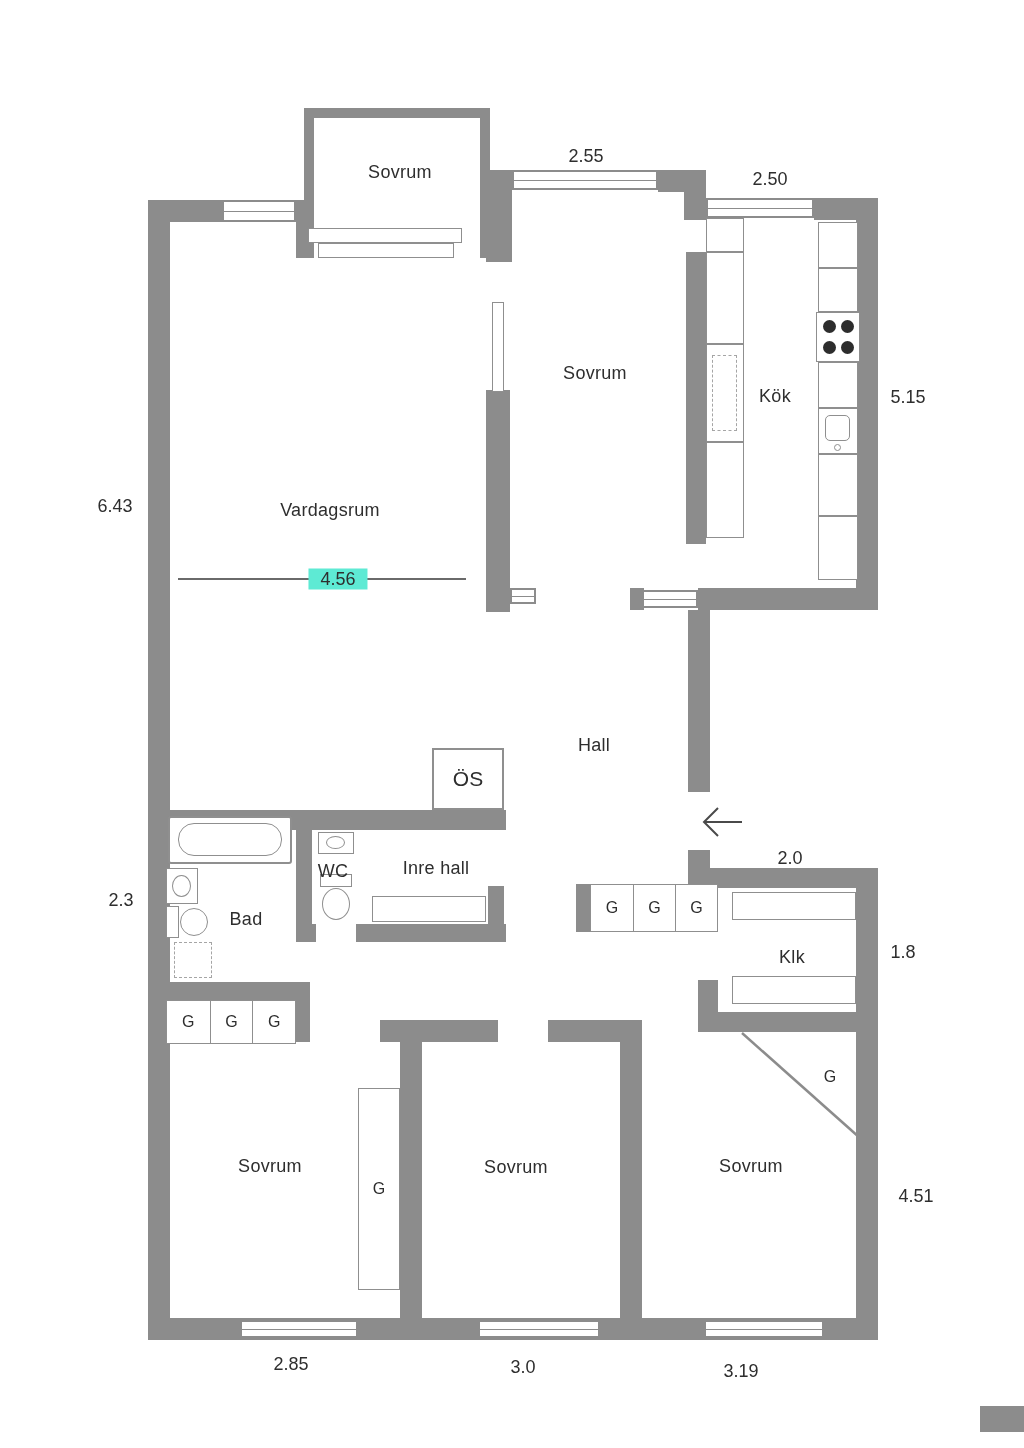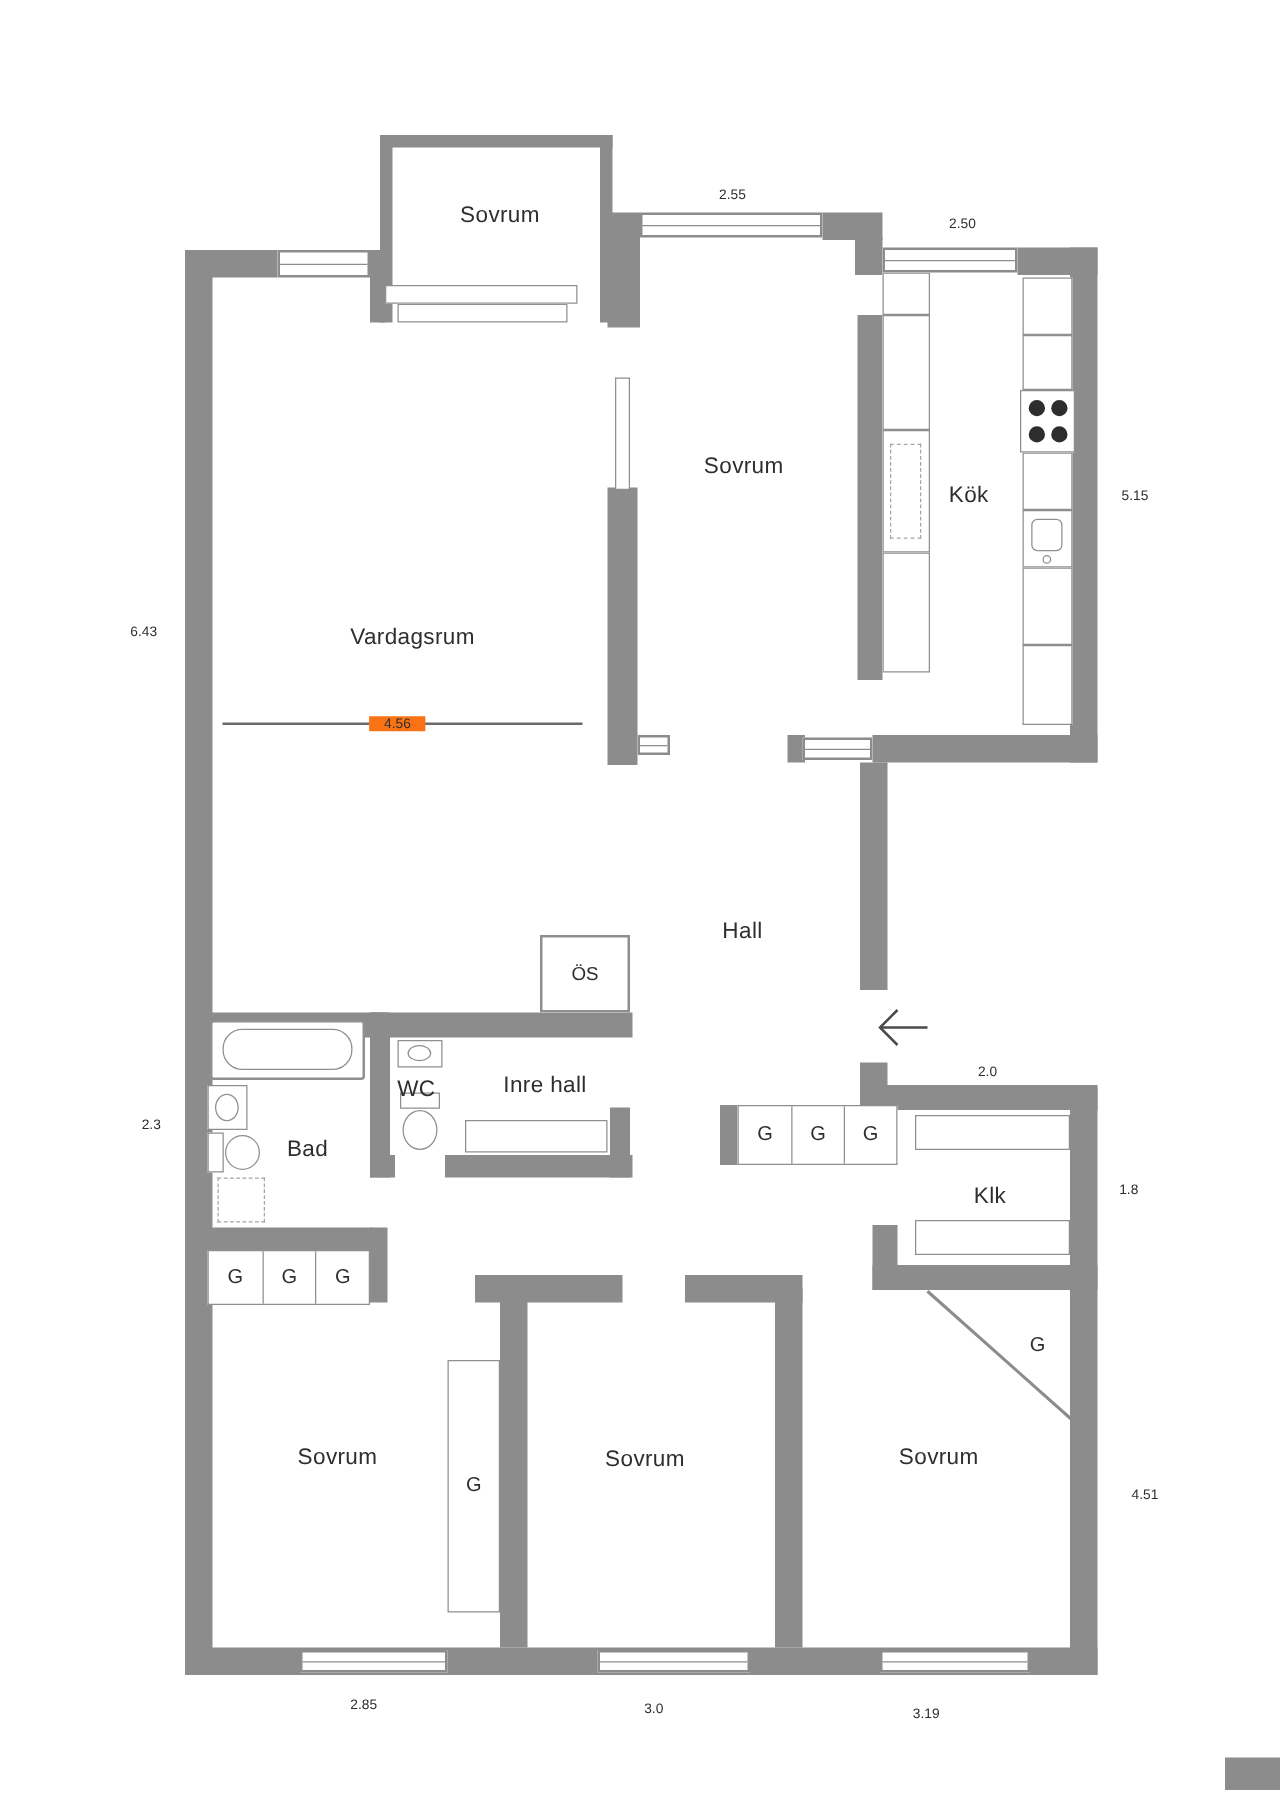--- a/index.html
+++ b/index.html
@@ -7,21 +7,21 @@
   .plan{position:relative;width:1024px;height:1448px;margin:0 auto;background:#fff;
         font-family:"Liberation Sans",sans-serif;color:var(--text,#2e2e2e);overflow:hidden}
   .w{position:absolute;background:var(--wall,#8c8c8c)}
   .abs{position:absolute}
   .win{position:absolute;background:#fff;border:2px solid var(--wall,#8c8c8c)}
   .win::after{content:"";position:absolute;left:0;right:0;top:50%;border-top:1.5px solid var(--wall,#8c8c8c)}
   .box{position:absolute;background:#fff;border:1.5px solid #8f8f8f}
   .box2{position:absolute;background:#fff;border:2px solid #8f8f8f}
   .dashed{position:absolute;border:1.5px dashed #a5a5a5;background:transparent}
   .lbl{position:absolute;transform:translate(-50%,-50%);font-size:18px;letter-spacing:.3px;white-space:nowrap}
-  .dim{position:absolute;transform:translate(-50%,-50%);font-size:11px;white-space:nowrap}
+  .dim{position:absolute;transform:translate(-50%,-50%);font-size:18px;white-space:nowrap}
   .g{font-size:16px}
   .cells{position:absolute;display:grid;background:#fff;border:1.5px solid #8f8f8f}
   .cells>div{border-left:1.5px solid #8f8f8f;display:flex;align-items:center;justify-content:center;font-size:16px}
   .cells>div:first-child{border-left:none}
   .ell{position:absolute;border:1.5px solid #8f8f8f;border-radius:50%;background:#fff}
   .line{position:absolute;background:#6a6a6a}
   .burner{position:absolute;width:13px;height:13px;border-radius:50%;background:#2d2d2d}
   .center{display:flex;align-items:center;justify-content:center}
 </style>
 </head>
@@ -101,21 +101,21 @@
   <div class="box" style="left:706px;top:344px;width:38px;height:98px">
     <span class="dashed" style="left:5px;top:10px;width:25px;height:76px"></span>
   </div>
   <div class="box" style="left:706px;top:442px;width:38px;height:96px"></div>
 
   <svg class="abs" style="left:694px;top:796px" width="56" height="52">
     <line x1="48" y1="26" x2="10" y2="26" stroke="#4a4a4a" stroke-width="2"></line>
     <polyline points="24,12 10,26 24,40" fill="none" stroke="#4a4a4a" stroke-width="2"></polyline>
   </svg>
 
-  <div class="box2 center" style="left:432px;top:748px;width:72px;height:62px;font-size:15px">
+  <div class="box2 center" style="left:432px;top:748px;width:72px;height:62px;font-size:21px">
     <span>ÖS</span>
   </div>
 
   <div class="box2" style="left:168px;top:816px;width:124px;height:48px;border-radius:3px">
     <span class="abs" style="left:8px;top:5px;width:104px;height:33px;border:1.5px solid #8f8f8f;border-radius:16px"></span>
   </div>
   <div class="box" style="left:166px;top:868px;width:32px;height:36px">
     <span class="ell" style="left:5px;top:6px;width:19px;height:22px"></span>
   </div>
   <div class="box" style="left:166px;top:906px;width:13px;height:32px"></div>
@@ -145,21 +145,21 @@
   </div>
   <div class="box center" style="left:358px;top:1088px;width:42px;height:202px;font-size:16px">
     <span>G</span>
   </div>
   <svg class="abs" style="left:718px;top:1030px" width="150" height="112">
     <line x1="24" y1="3" x2="142" y2="108" stroke="#8c8c8c" stroke-width="2.5"></line>
   </svg>
   <div class="dim g" style="left:830px;top:1077px">G</div>
 
   <div class="line" style="left:178px;top:578px;width:288px;height:2px"></div>
-  <div class="dim" style="left:318px;top:579px;background:#f97316;padding:0 12px">4.56</div>
+  <div class="dim" style="left:338px;top:579px;background:#5eead4;padding:0 12px">4.56</div>
 
   <div class="lbl" style="left:400px;top:172px">Sovrum</div>
   <div class="lbl" style="left:595px;top:373px">Sovrum</div>
   <div class="lbl" style="left:775px;top:396px">Kök</div>
   <div class="lbl" style="left:330px;top:510px">Vardagsrum</div>
   <div class="lbl" style="left:594px;top:745px">Hall</div>
   <div class="lbl" style="left:436px;top:868px">Inre hall</div>
   <div class="lbl" style="left:333px;top:871px">WC</div>
   <div class="lbl" style="left:246px;top:919px">Bad</div>
   <div class="lbl" style="left:792px;top:957px">Klk</div>

